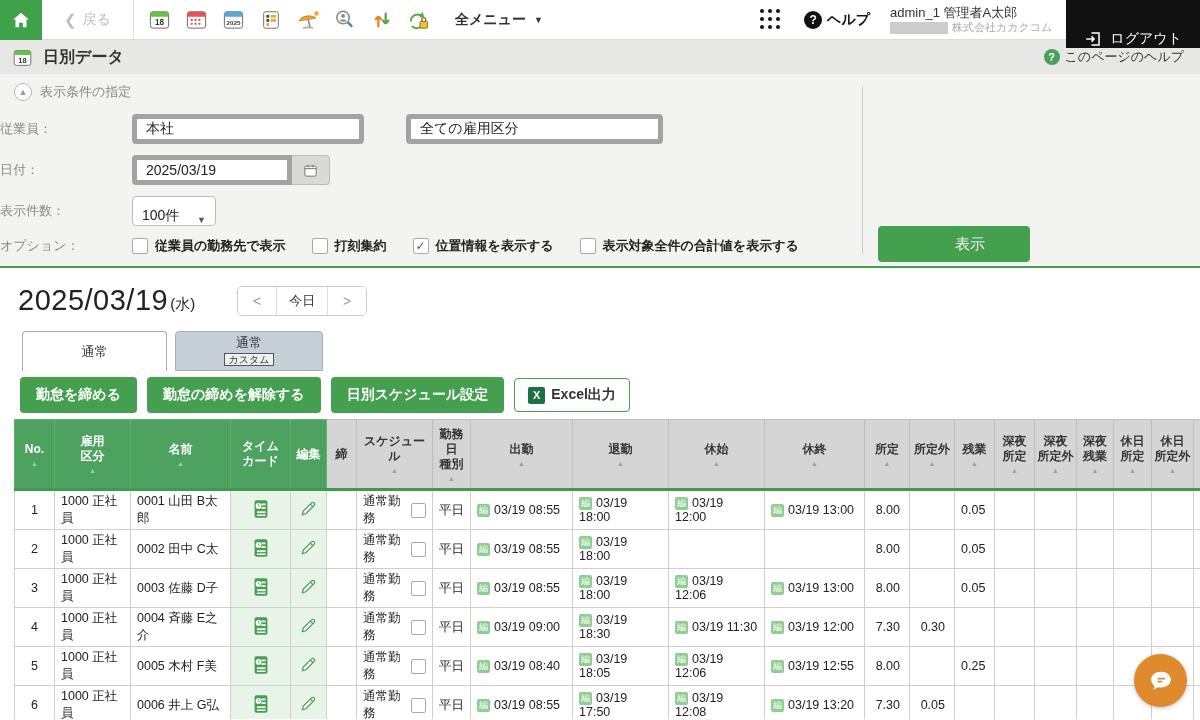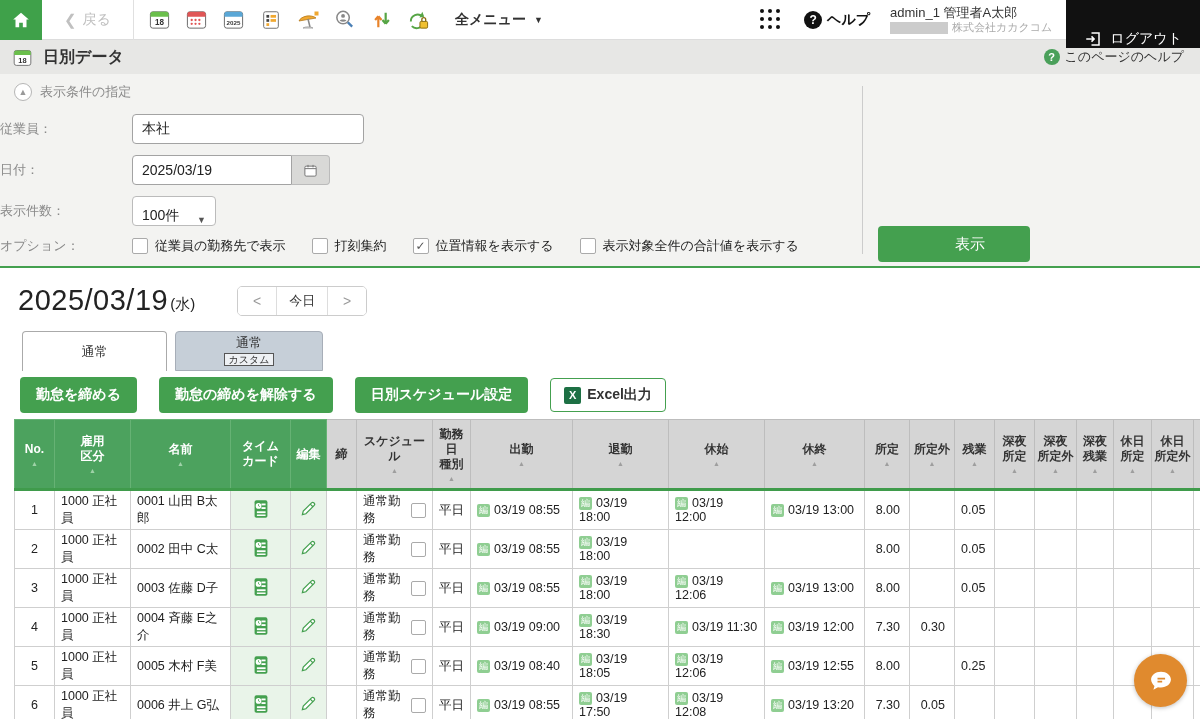--- a/index.html
+++ b/index.html
@@ -33,29 +33,29 @@
   .page-help { margin-left:auto; display:flex; align-items:center; gap:5px; font-size:13px; color:#333; cursor:pointer; }
   .qmark-green { width:16px; height:16px; background:#4aa05a; color:#fff; border-radius:50%; font-size:11px; display:flex; align-items:center; justify-content:center; font-weight:bold; }
 
   
   .filters { position:relative; background:#f3f3f1; border-bottom:2px solid #44a04f; height:194px; }
   .collapse-row { display:flex; align-items:center; gap:8px; padding:9px 0 2px 14px; }
   .collapse-circle { width:18px; height:18px; border:1px solid #b5b5b5; border-radius:50%; background:#fff; color:#999; font-size:9px; display:flex; align-items:center; justify-content:center; cursor:pointer; }
   .collapse-label { font-size:13px; color:#8a8a8a; }
   .frow { display:flex; align-items:center; margin-top:11px; }
   .flabel { width:132px; text-align:left; font-size:13px; color:#8a8a8a; padding-right:6px; flex:none; }
-  .tinput { height:30px; border:1px solid #a3a3a3; border-radius:4px; background:#fff; font-size:14px; padding:0 9px; font-family:inherit; color:#222; }
+  .tinput { height:30px; border:5px solid #a3a3a3; border-radius:4px; background:#fff; font-size:14px; padding:0 9px; font-family:inherit; color:#222; }
   .inp-emp1 { width:232px; }
   .inp-emp2 { width:257px; margin-left:42px; }
   .date-wrap { display:flex; }
   .inp-date { width:160px; border-radius:4px 0 0 4px; }
   .cal-btn { width:38px; height:30px; border:1px solid #bbb; border-left:none; border-radius:0 4px 4px 0; background:#d9d9d7; display:flex; align-items:center; justify-content:center; cursor:pointer; }
   .sel-count { width:84px; height:30px; border:1px solid #bbb; border-radius:4px; background:#fff; font-size:14px; display:flex; align-items:flex-end; justify-content:space-between; padding:0 9px; cursor:pointer; }
   .sel-count .caret { font-size:9px; color:#555; }
-  .opts { display:flex; align-items:flex-end; gap:26px; }
+  .opts { display:flex; align-items:flex-end; gap:26px;font-weight:bold; }
   .opt { display:flex; align-items:center; gap:7px; font-size:13px; color:#222; cursor:pointer; }
   .cbx { width:16px; height:16px; border:1px solid #aaa; border-radius:2px; background:#fff; display:flex; align-items:center; justify-content:center; font-size:12px; color:#555; flex:none; }
   .vdiv { position:absolute; left:862px; top:12px; bottom:12px; width:1px; background:#ccc; }
   .show-btn { position:absolute; left:878px; top:152px; width:152px; height:36px; background:#44a04f; color:#fff; font-size:15px; border:none; border-radius:4px; display:flex; align-items:center; justify-content:center; cursor:pointer; font-family:inherit;padding-left:32px; }
 
   
   .content { background:#fff; }
   .date-row { display:flex; align-items:center; padding:16px 0 0 18px; }
   .date-big { font-size:29px; color:#222; letter-spacing:.5px; }
   .date-wd { font-size:15px; color:#222; margin-left:2px; margin-top:8px; }
@@ -63,21 +63,21 @@
   .daynav .nbtn { min-width:38px; padding:0 12px; display:flex; align-items:center; justify-content:center; font-size:13px; color:#333; cursor:pointer; background:#fff; }
   .daynav .arrow { color:#9a9a9a; font-size:14px; }
   .daynav .nsep { width:1px; background:#ddd; }
 
   .tabs { display:flex; margin:14px 16px 0 22px; align-items:flex-end; }
   .tab { width:145px; height:40px; display:flex; flex-direction:column; align-items:center; justify-content:center; font-size:13px; cursor:pointer; }
   .tab.active { background:#fff; border:1px solid #aaa; border-bottom:none; border-radius:4px 4px 0 0; color:#333; }
   .tab.inactive { width:148px; background:#c6cfd8; border:1px solid #a7aeb8; border-radius:4px 4px 0 0; margin-left:8px; color:#333; line-height:1.1; gap:2px; }
   .tab .badge { font-size:10px; border:1px solid #555; padding:0 4px; background:#eef1f4; }
 
-  .actions { display:flex; align-items:center; gap:22px; margin:6px 0 6px 20px; }
+  .actions { display:flex; align-items:center; gap:10px; margin:6px 0 6px 20px; }
   .abtn { background:#44a04f; color:#fff; font-size:14px; font-weight:bold; border:none; border-radius:4px; padding:9px 16px; cursor:pointer; font-family:inherit; }
   .excel-btn { background:#fff; color:#333; font-size:14px; font-weight:bold; border:1px solid #44a04f; border-radius:4px; padding:7px 13px; display:flex; align-items:center; gap:6px; cursor:pointer; font-family:inherit; }
   .xl-ico { width:17px; height:17px; background:#1d7044; color:#fff; font-size:11px; font-weight:bold; display:flex; align-items:center; justify-content:center; border-radius:2px; }
 
   
   .tblwrap { margin-left:14px; width:1186px; height:300px; overflow:hidden; }
   table { border-collapse:collapse; table-layout:fixed; width:1219px; }
   thead th { height:70px; font-size:12px; font-weight:bold; text-align:center; vertical-align:middle;
     padding:2px 1px; border:1px solid #bdbdbd; border-bottom:3px solid #3f9b4b; background:#d5d5d5; color:#333; line-height:1.25; }
   thead th.g { background:#4ca25e; color:#fff; border-color:#66b274; border-bottom-color:#3f9b4b; }
@@ -231,20 +231,21 @@
 
 <div class="filters">
   <div class="collapse-row">
     <span class="collapse-circle">▲</span>
     <span class="collapse-label">表示条件の指定</span>
   </div>
 
   <div class="frow">
     <div class="flabel">従業員：</div>
     <input class="tinput inp-emp1" value="本社" style="">
+    <input class="tinput inp-emp2" value="全ての雇用区分" style="">
   </div>
 
   <div class="frow">
     <div class="flabel">日付：</div>
     <div class="date-wrap">
       <input class="tinput inp-date" value="2025/03/19" style="">
       <div class="cal-btn">
         <svg width="15" height="15" viewBox="0 0 24 24">
             <rect x="3" y="5" width="18" height="16" rx="2" fill="#fff" stroke="#777" stroke-width="1.6"></rect>
             <path d="M3 9h18" stroke="#777" stroke-width="1.6"></path>

